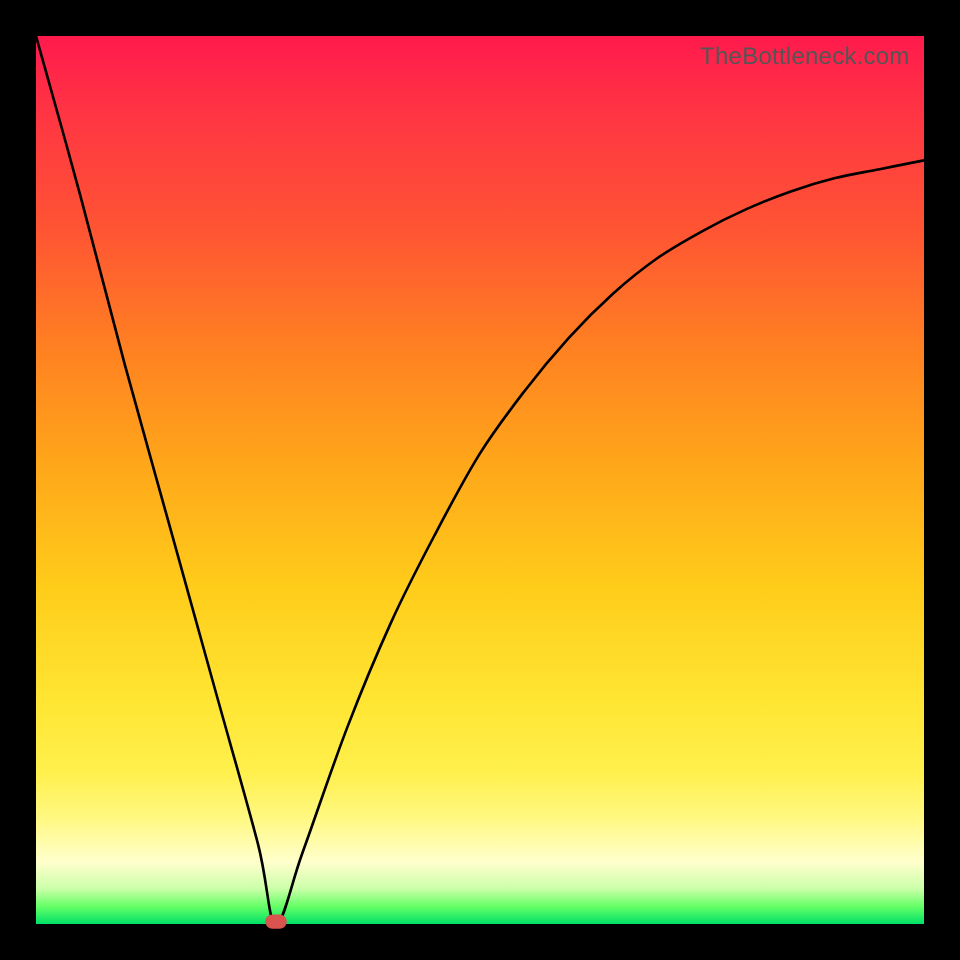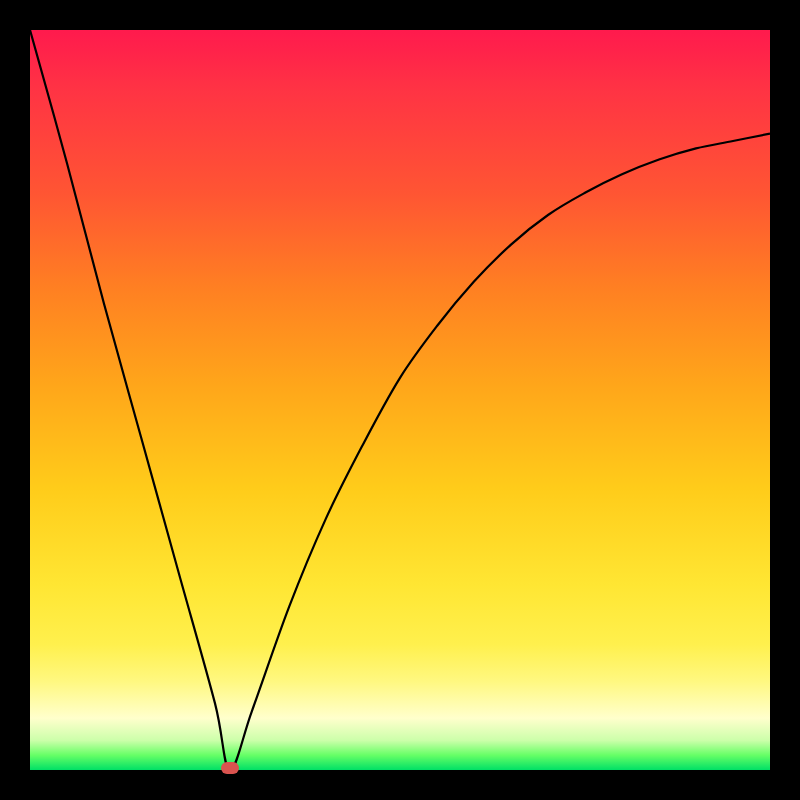--- a/index.html
+++ b/index.html
@@ -63,20 +63,21 @@
     background: #d9534f;
     border-radius: 6px;
   }
 </style>
 </head>
 <body>
 
 <div class="chart-wrap">
   <div class="plot-area">
 
+    <div class="watermark">TheBottleneck.com</div>
 
     <svg class="curve-svg" viewBox="0 0 740 740" preserveAspectRatio="none">
       <path d="M 0 0 C 6.2 22.2, 24.7 87.6, 37.0 133.2 C 49.3 178.8, 61.7 228.2, 74.0 273.8 C 86.3 319.4, 98.7 362.6, 111.0 407.0 C 123.3 451.4, 135.7 495.8, 148.0 540.2 C 160.3 584.6, 176.4 640.1, 185.0 673.4 C 193.6 706.7, 193.6 738.8, 199.8 740.0 C 206.0 741.2, 212.1 707.9, 222.0 680.8 C 231.9 653.7, 246.7 609.3, 259.0 577.2 C 271.3 545.1, 283.7 515.5, 296.0 488.4 C 308.3 461.3, 320.7 437.8, 333.0 414.4 C 345.3 391.0, 357.7 367.5, 370.0 347.8 C 382.3 328.1, 394.7 312.0, 407.0 296.0 C 419.3 280.0, 431.7 265.2, 444.0 251.6 C 456.3 238.0, 468.7 225.7, 481.0 214.6 C 493.3 203.5, 505.7 193.6, 518.0 185.0 C 530.3 176.4, 542.7 169.6, 555.0 162.8 C 567.3 156.0, 579.7 149.8, 592.0 144.3 C 604.3 138.7, 616.7 133.8, 629.0 129.5 C 641.3 125.2, 653.7 121.5, 666.0 118.4 C 678.3 115.3, 690.7 113.5, 703.0 111.0 C 715.3 108.5, 733.8 104.8, 740.0 103.6" fill="none" stroke="#000000" stroke-width="2.2"></path>
     </svg>
 
     <div class="marker" style="left: 190.8px; top: 732px; background: rgb(217, 83, 79);"></div>
   </div>
 </div>
 
 </body></html>

